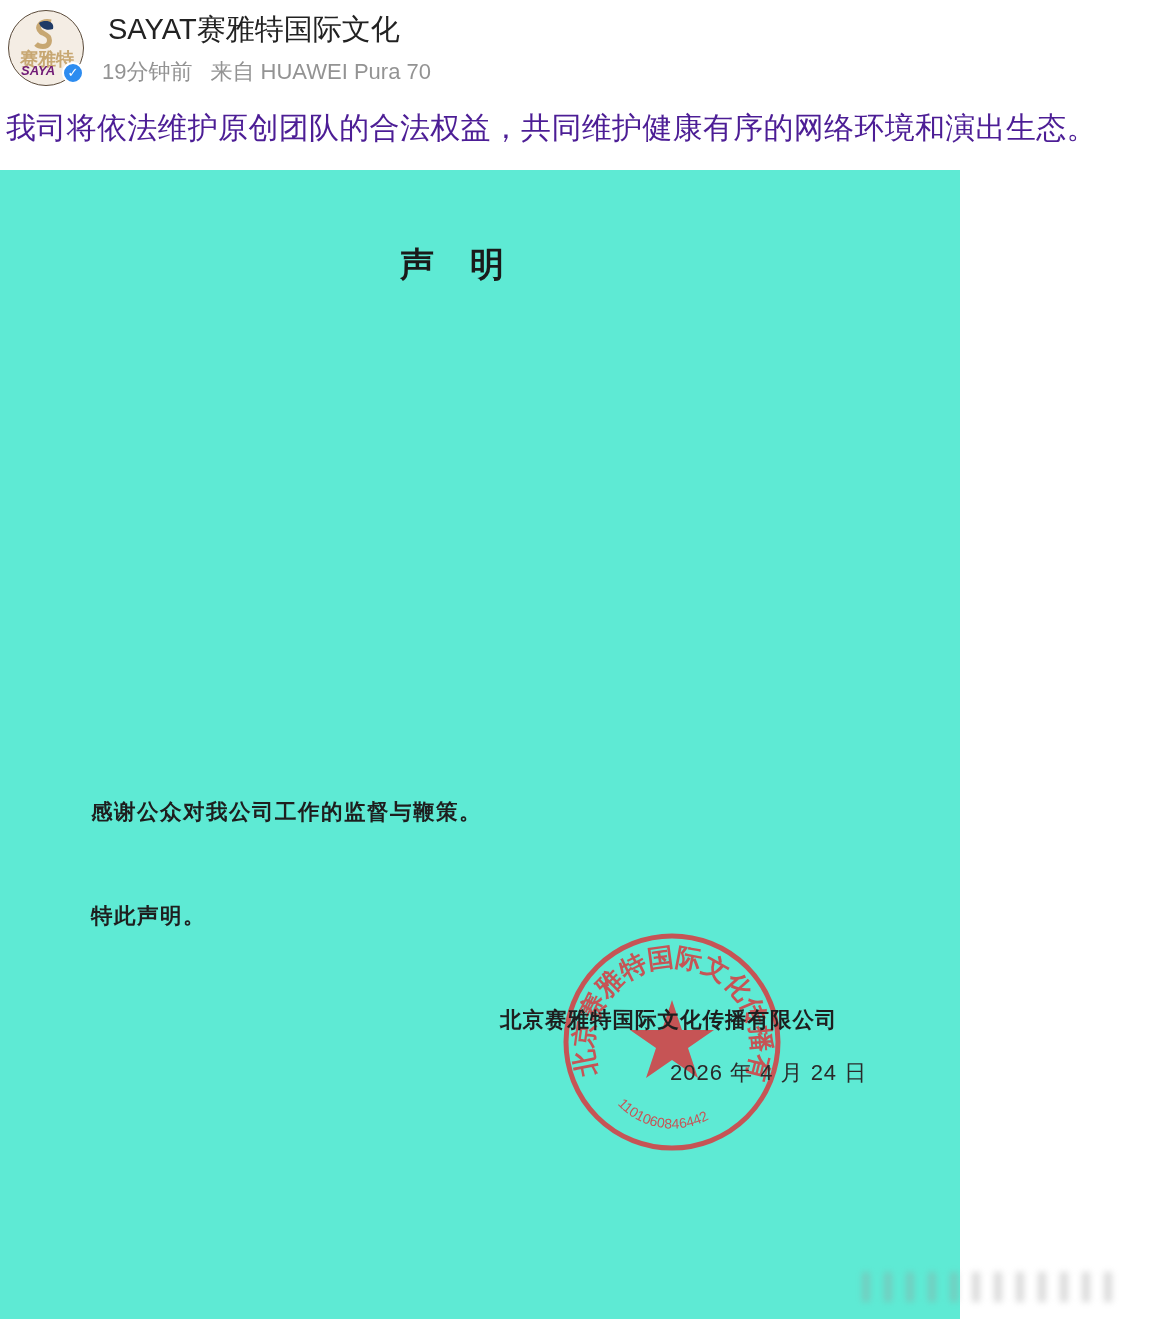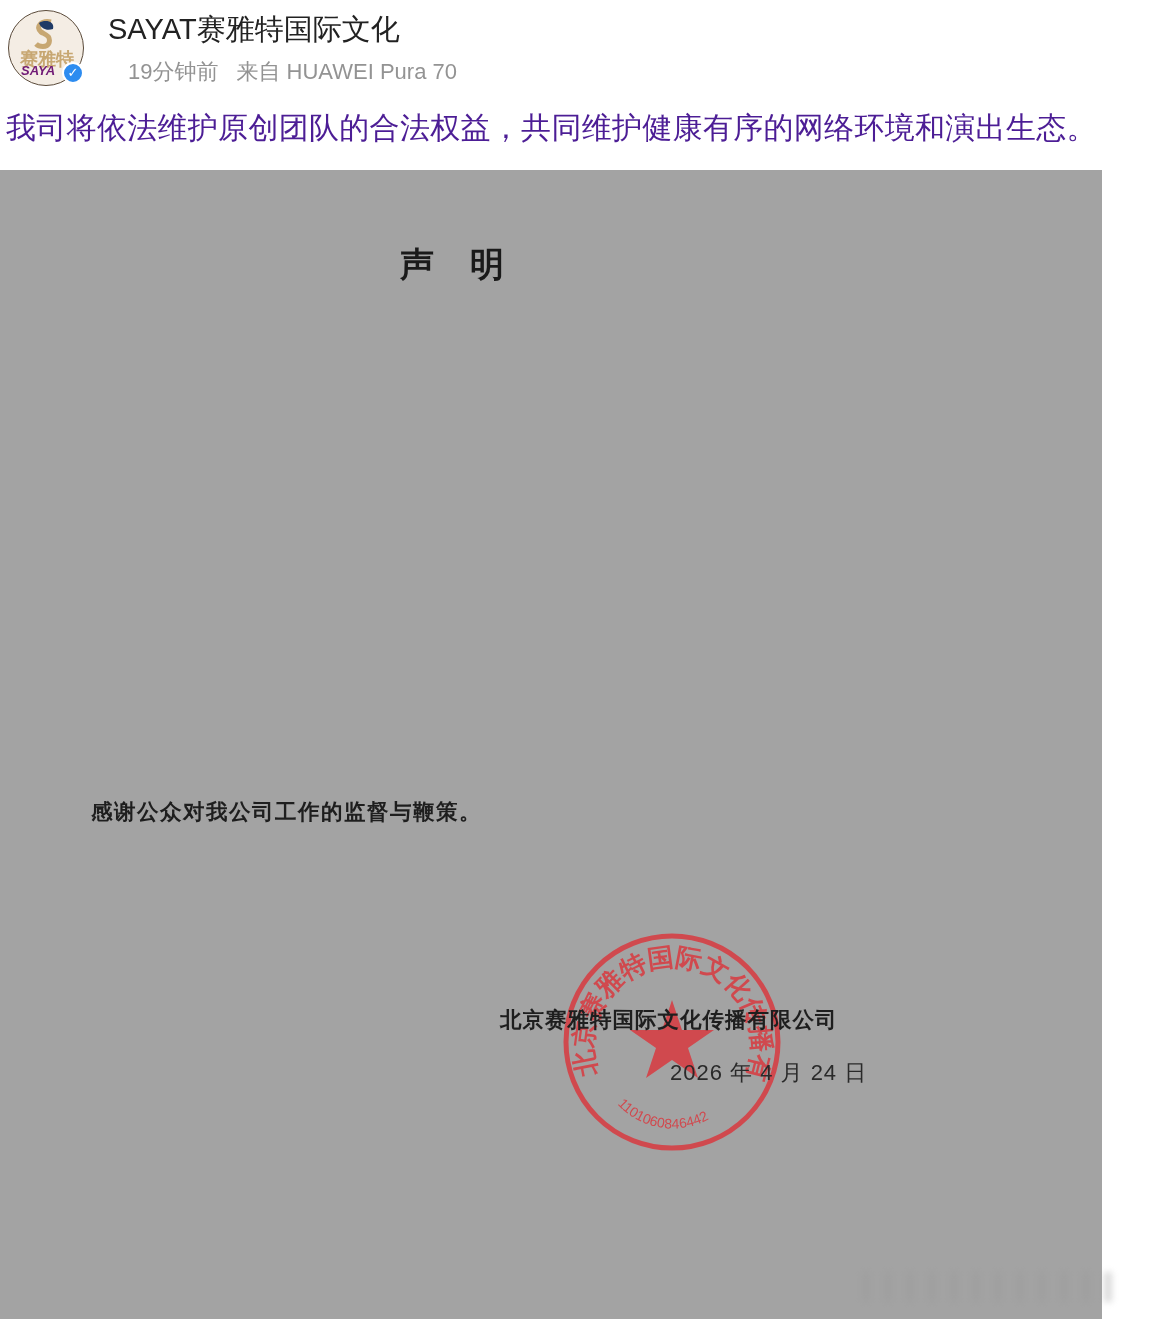--- a/index.html
+++ b/index.html
@@ -11,27 +11,27 @@
   .avatar .logo-s { position:absolute; left:22px; top:8px; width:30px; height:30px; }
   .avatar .logo-cn { position:absolute; left:0; width:76px; top:36px; text-align:center;
                      font-size:18px; color:#c7a772; font-weight:bold; letter-spacing:0; }
   .avatar .logo-en { position:absolute; left:12px; top:52px; font-size:13px; color:#701a75;
                      font-weight:bold; font-style:italic; font-family:"Liberation Sans",sans-serif; }
   .verified { position:absolute; left:62px; top:62px; width:22px; height:22px; border-radius:50%;
               background:#2d8cf0; border:2px solid #fff; box-sizing:border-box;
               color:#fff; font-size:13px; font-weight:bold; text-align:center; line-height:18px; }
   .username { position:absolute; left:108px; top:10px; font-size:29px; color:#222;
               font-family:"Liberation Sans",sans-serif; }
-  .meta { position:absolute; left:128px; top:57px; font-size:22px; color:#939393;
+  .meta { position:absolute; left:102px; top:57px; font-size:22px; color:#939393;
           font-family:"Liberation Sans",sans-serif; }
   .meta .src { margin-left:18px; }
   .post-text { position:absolute; left:6px; top:108px; font-size:30px; color:#4c1d95;
                font-family:"Liberation Sans",sans-serif; white-space:nowrap; letter-spacing:0.3px; }
 
-  .doc { position:absolute; left:0; top:170px; width:1102px; height:1149px; background:#a3a3a3; }
+  .doc { position:absolute; left:0; top:170px; width:960px; height:1149px; background:#5eead4; }
   .doc-title { position:absolute; left:400px; top:72px; font-size:34px; font-weight:bold;
                color:#1a1a1a; letter-spacing:36px; font-family:"DejaVu Serif",serif; }
   .para { position:absolute; left:46px; width:816px; font-size:21.5px; line-height:40.5px;
           color:#1e1e1e; font-weight:bold; font-family:"DejaVu Serif",serif;
           text-indent:45px; text-align:justify; letter-spacing:1.5px; }
   .p1 { top:170px; }
   .p2 { top:436px; }
   .p3 { top:622px; }
   .p4 { top:726px; }
   .company { position:absolute; left:500px; top:835px; font-size:21.5px; font-weight:bold;
@@ -61,20 +61,21 @@
   <div class="meta">
     <span>19分钟前</span><span class="src">来自 HUAWEI Pura 70</span>
   </div>
 </div>
 
 <div class="post-text">我司将依法维护原创团队的合法权益，共同维护健康有序的网络环境和演出生态。</div>
 
 <div class="doc">
   <div class="doc-title">声明</div>
   <div class="para p3">感谢公众对我公司工作的监督与鞭策。</div>
+  <div class="para p4">特此声明。</div>
 
   <svg class="stamp" viewBox="0 0 225 225">
     <defs>
       <path id="ringPath" d="M 40 150 A 80 80 0 1 1 185 150"></path>
       <path id="numPath" d="M 50 165 A 75 75 0 0 0 175 165"></path>
     </defs>
     <circle cx="112" cy="112" r="106" fill="none" stroke="#d93a40" stroke-width="5"></circle>
     <text font-size="26" fill="#d93a40" font-weight="bold" font-family="DejaVu Serif, serif">
       <textPath href="#ringPath" startOffset="2%">北京赛雅特国际文化传播有限公司</textPath>
     </text>

